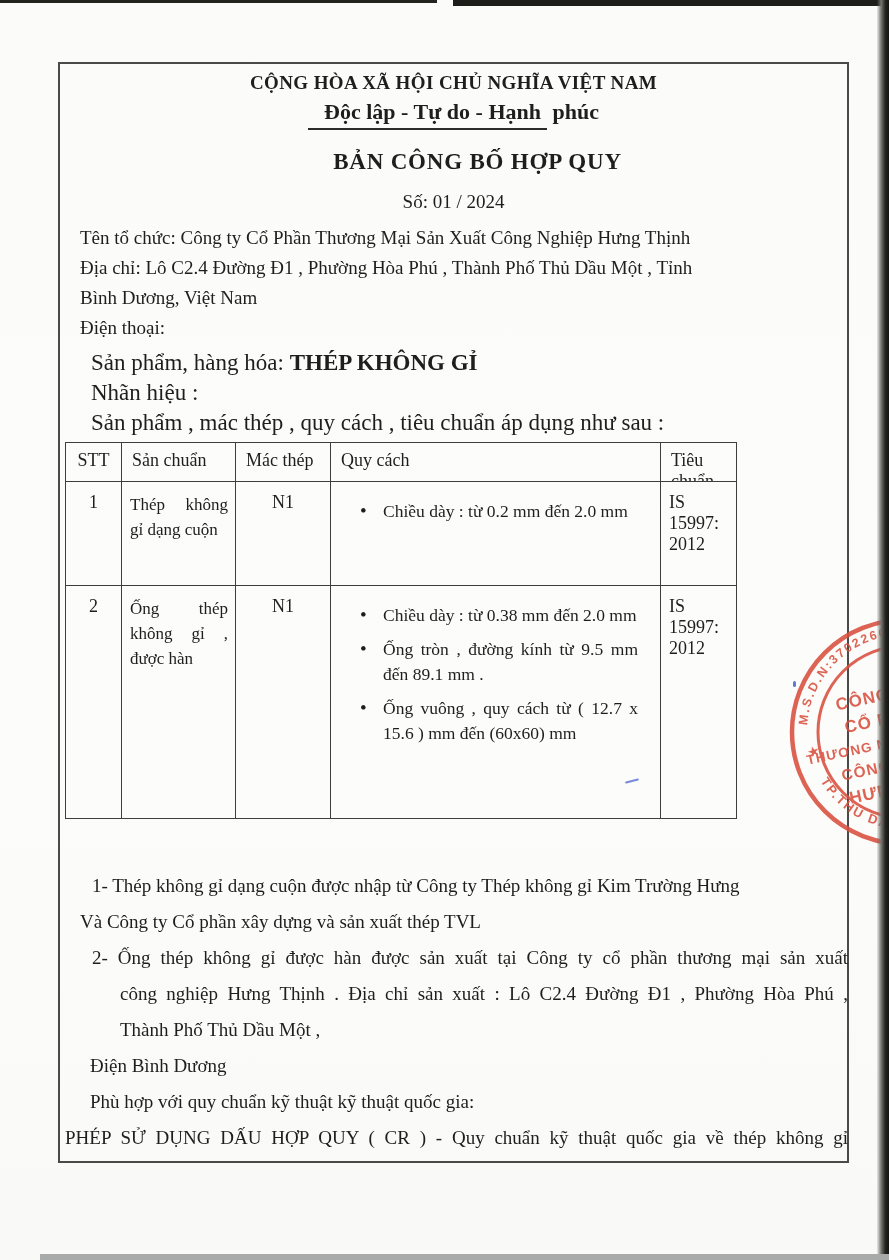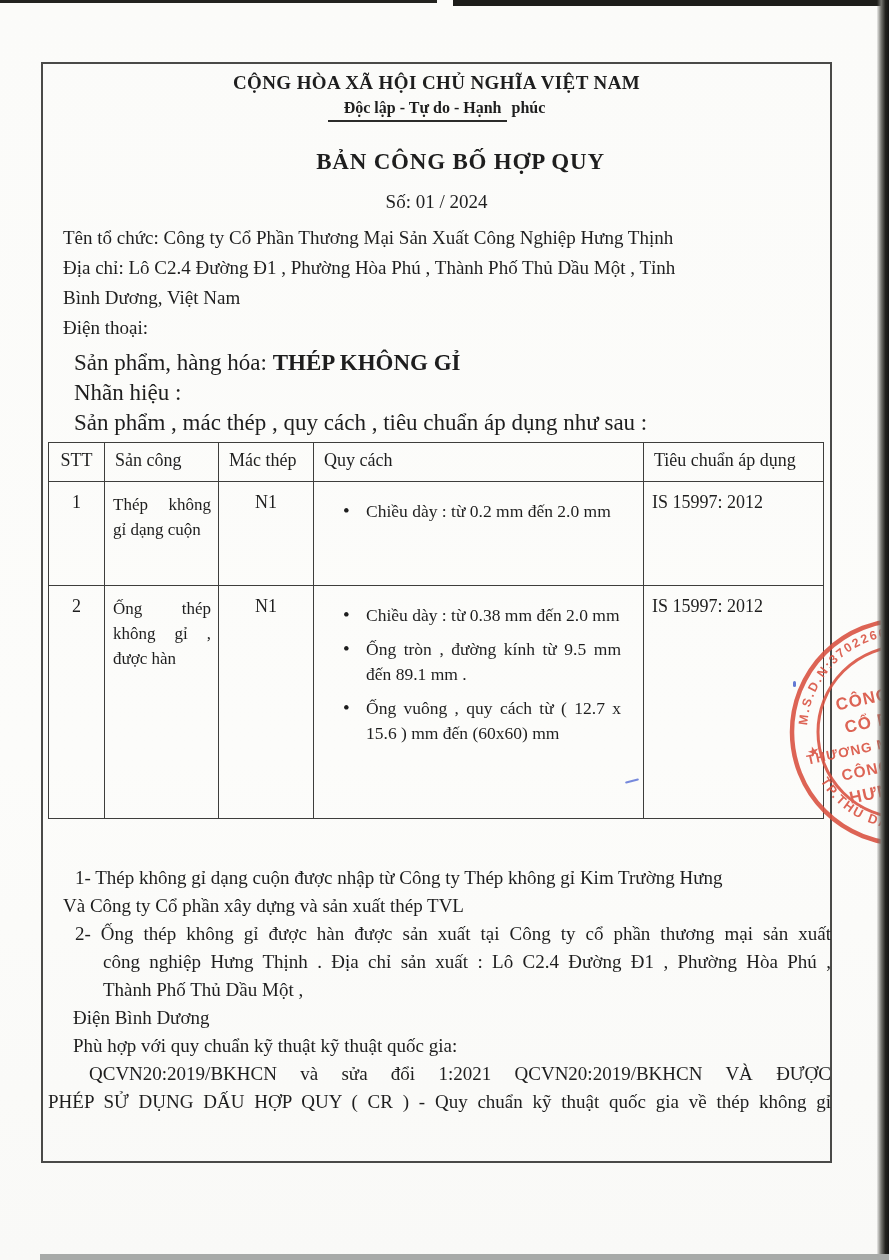--- a/index.html
+++ b/index.html
@@ -18,38 +18,38 @@
   
   .scan-top-left{position:absolute;top:0;left:0;width:437px;height:3px;background:#23231f;z-index:6;}
   .scan-top-right{position:absolute;top:0;left:453px;right:0;height:6px;background:#1d1d1a;z-index:6;}
   .scan-right{position:absolute;top:0;right:0;width:12px;height:100%;z-index:6;
     background:linear-gradient(to right, rgba(40,40,38,0.08), #75756f 35%, #23231f 70%, #141412);}
   .scan-bottom{position:absolute;bottom:0;left:40px;right:0;height:6px;background:#a7aaa8;z-index:6;}
   .ink-speck1{position:absolute;left:793px;top:681px;width:3px;height:6px;background:#3c57c9;opacity:.8;border-radius:2px;z-index:4;}
   .ink-speck2{position:absolute;left:625px;top:780px;width:14px;height:2px;background:#4a63d2;opacity:.75;transform:rotate(-14deg);border-radius:2px;z-index:4;}
 
   .frame{
-    position:absolute;left:41px;top:62px;width:791px;height:1101px;
+    position:absolute;left:58px;top:62px;width:791px;height:1101px;
     border:2px solid #4a4a48;box-sizing:border-box;z-index:1;
   }
   .abs{position:absolute;}
   .center{left:0;right:0;text-align:center;}
 
   .hdr-national{top:8px;font-weight:bold;font-size:19px;letter-spacing:.4px;}
-  .hdr-motto{top:35px;font-weight:bold;font-size:16px;}
+  .hdr-motto{top:35px;font-weight:bold;font-size:22px;}
   .motto-underline{display:inline-block;border-bottom:2px solid #2b2b29;padding:0 6px 3px 16px;}
   .doc-title{top:85px;font-weight:bold;font-size:23px;letter-spacing:.8px;margin-left:48px;}
   .doc-number{top:127px;font-size:19px;}
 
   .info{top:159px;left:20px;right:8px;font-size:19px;line-height:30px;}
   .info2{top:284px;left:31px;right:8px;font-size:23px;line-height:30px;}
   .bold{font-weight:bold;}
 
   
-  .doc-table{top:378px;left:5px;width:776px;border:1px solid #3e3e3c;box-sizing:border-box;
+  .doc-table{top:378px;left:5px;width:672px;border:1px solid #3e3e3c;box-sizing:border-box;
     font-size:18px;}
   .tr{display:grid;grid-template-columns:55px 114px 95px 330px 1fr;}
   .tr + .tr{border-top:1px solid #3e3e3c;}
   .td{border-left:1px solid #3e3e3c;box-sizing:border-box;overflow:hidden;}
   .td:first-child{border-left:none;}
   .row-head{height:38px;}
   .row-1{height:103px;}
   .row-2{height:232px;}
   .th{padding:7px 10px 0 10px;}
   .th-stt{text-align:center;padding-left:0;padding-right:0;}
@@ -57,21 +57,21 @@
   .cell-product{padding:10px 7px 0 8px;text-align:justify;font-size:17px;line-height:25px;}
   .cell-grade{text-align:center;padding-top:10px;}
   .cell-standard{padding:10px 4px 0 8px;}
   ul.specs{list-style:none;margin:12px;padding:5px 10px 0 0;}
   ul.specs li{position:relative;padding-left:40px;margin:0 0 9px 0;line-height:25px;
     text-align:justify;font-size:17.5px;}
   ul.specs li::before{content:"•";position:absolute;left:17px;top:-1px;font-size:19px;}
 
   
   .notes{top:800px;left:20px;width:768px;font-size:19px;line-height:28px;}
-  .nline{white-space:normal;}
+  .nline{white-space:normal;margin-top:8px;}
   .ind12{text-indent:12px;}
   .ind40{text-indent:40px;}
   .ind10{text-indent:10px;}
   .ind26{text-indent:26px;}
   .stretch{text-align:justify;text-align-last:justify;}
   .pullleft{margin-left:-15px;}
 
   
   .stamp{position:absolute;left:779px;top:611px;width:240px;height:240px;z-index:3;opacity:.88;}
   .stamp text{font-family:"Liberation Sans","DejaVu Sans",sans-serif;font-weight:bold;}
@@ -109,21 +109,21 @@
 
     <div class="abs info2">
       <div><span>Sản phẩm, hàng hóa: </span><span class="bold">THÉP KHÔNG GỈ</span></div>
       <div>Nhãn hiệu :</div>
       <div>Sản phẩm , mác thép , quy cách , tiêu chuẩn áp dụng như sau :</div>
     </div>
 
     <div class="abs doc-table">
       <div class="tr row-head">
         <div class="td th th-stt">STT</div>
-        <div class="td th">Sản công</div>
+        <div class="td th">Sản chuẩn</div>
         <div class="td th">Mác thép</div>
         <div class="td th">Quy cách</div>
         <div class="td th">Tiêu chuẩn áp dụng</div>
       </div>
 
       <div class="tr row-1">
         <div class="td cell-stt">1</div>
         <div class="td cell-product">Thép không gỉ dạng cuộn</div>
         <div class="td cell-grade">N1</div>
         <div class="td">
@@ -150,21 +150,20 @@
     </div>
 
     <div class="abs notes">
       <div class="nline ind12">1-  Thép không gỉ dạng cuộn được nhập từ Công ty Thép không gỉ Kim Trường Hưng</div>
       <div class="nline">Và Công ty Cổ phần xây dựng và sản xuất thép TVL</div>
       <div class="nline ind12 stretch">2-  Ống thép không gỉ được hàn được sản xuất tại Công ty cổ phần thương mại sản xuất</div>
       <div class="nline ind40 stretch">công nghiệp Hưng Thịnh . Địa chỉ sản xuất : Lô C2.4 Đường Đ1 , Phường Hòa Phú ,</div>
       <div class="nline ind40">Thành Phố Thủ Dầu Một ,</div>
       <div class="nline ind10">Điện Bình Dương</div>
       <div class="nline ind10">Phù hợp với quy chuẩn kỹ thuật kỹ thuật quốc gia:</div>
-      <div class="nline ind26 stretch">QCVN20:2019/BKHCN và sửa đổi 1:2021 QCVN20:2019/BKHCN VÀ ĐƯỢC</div>
       <div class="nline pullleft stretch">PHÉP SỬ DỤNG DẤU HỢP QUY ( CR ) -  Quy chuẩn kỹ thuật quốc gia về thép không gỉ</div>
     </div>
 
   </div>
 
   <svg class="stamp" viewBox="0 0 240 240" width="240" height="240">
     <defs>
       <path id="arcTop" d="M 28.0 124.4 A 97 97 0 0 1 173.5 37.0" fill="none"></path>
       <path id="arcBottom" d="M 39.4 166.5 A 97 97 0 0 0 180.7 200.4" fill="none"></path>
     </defs>

